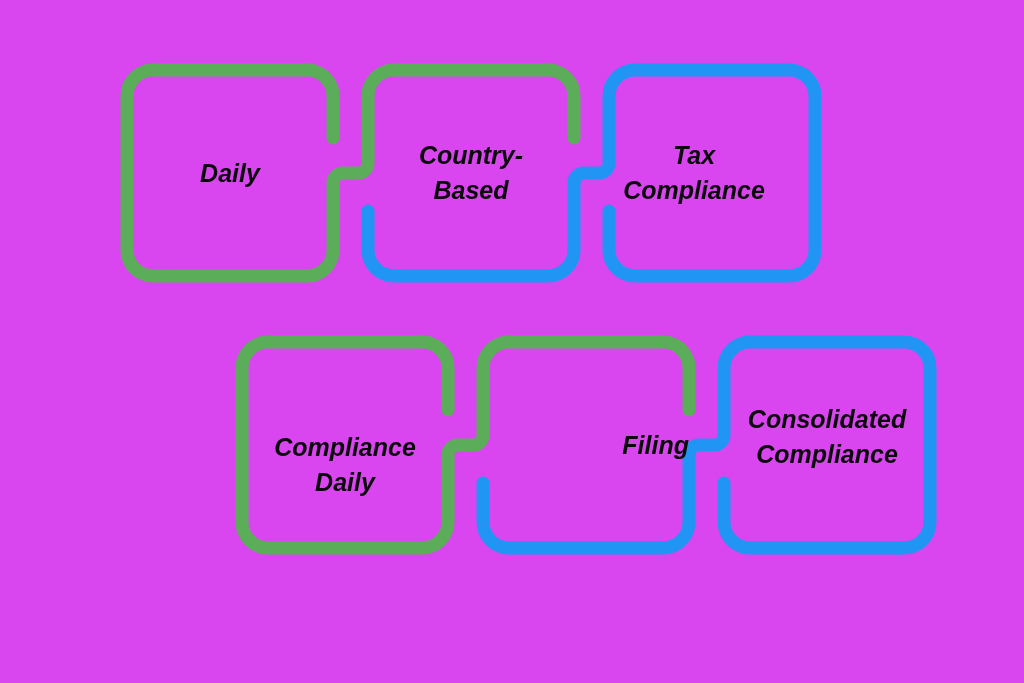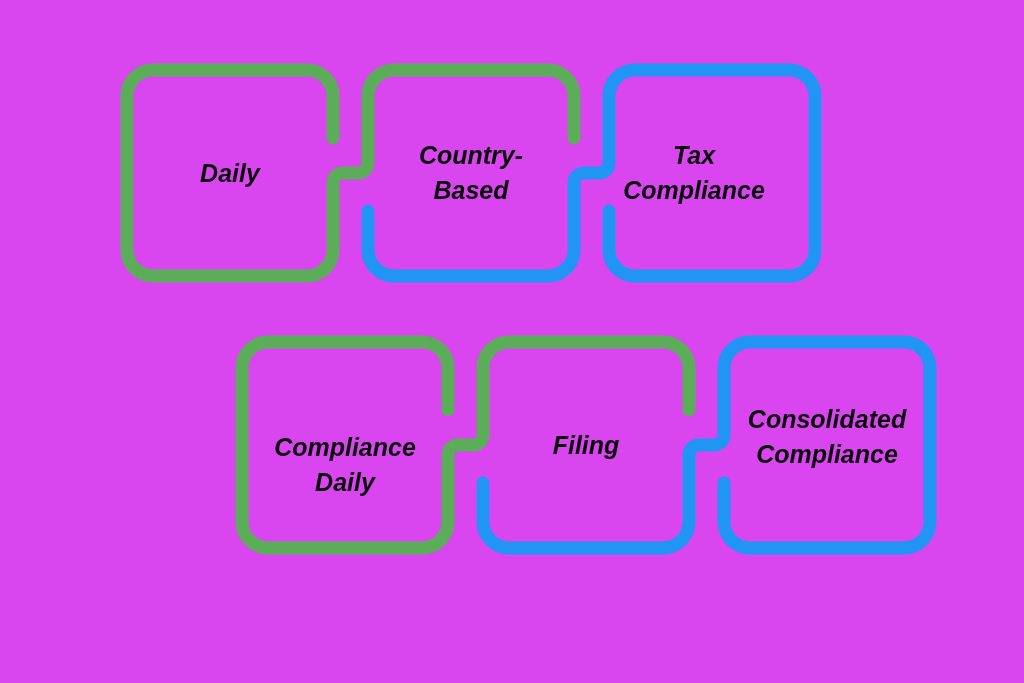--- a/index.html
+++ b/index.html
@@ -19,21 +19,21 @@
     align-items:center;justify-content:center;
     text-align:center;
     font-weight:bold;font-size:25px;line-height:35px;
     color:#0a0a0a;
   }
   .lbl span{display:block;white-space:nowrap;}
   .lbl1{left:127px;top:70px;width:206px;height:206px;}
   .lbl2{left:368px;top:70px;width:206px;height:206px;}
   .lbl3{left:591px;top:70px;width:206px;height:206px;}
   .lbl4{left:242px;top:362px;width:206px;height:206px;align-items:center;}
-  .lbl5{left:483px;top:342px;width:206px;height:206px;}
+  .lbl5{left:483px;top:342px;width:206px;height:206px;align-items:flex-end;}
   .lbl6{left:724px;top:334px;width:206px;height:206px;}
 </style>
 </head>
 <body>
 
 <div class="canvas">
 
   <svg class="chain-svg" width="1024" height="683" viewBox="0 0 1024 683">
 
     <path d="M 574 138 V 96 A 26 26 0 0 0 548 70 H 394 A 26 26 0 0 0 368 96 V 163

